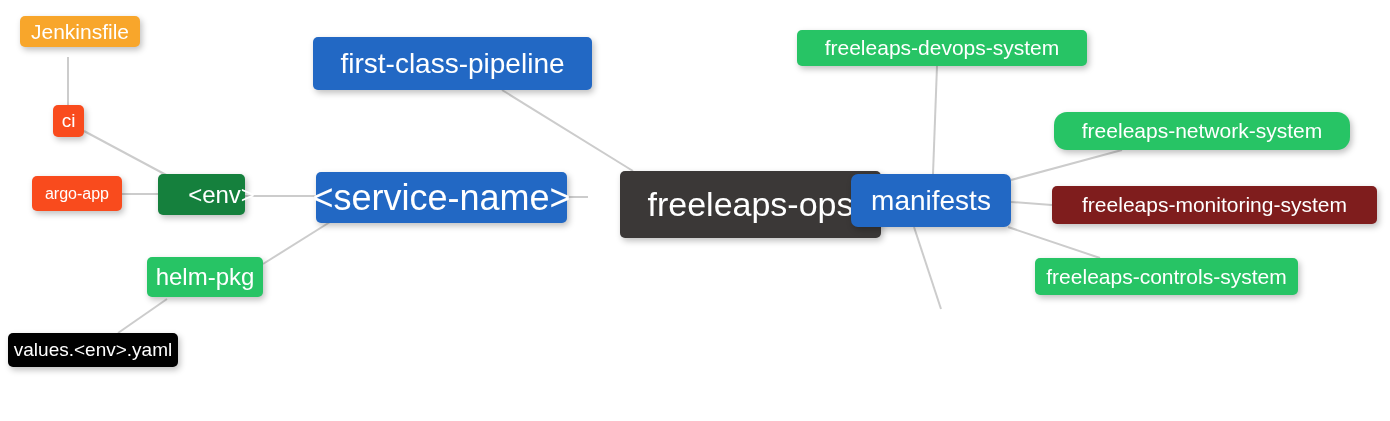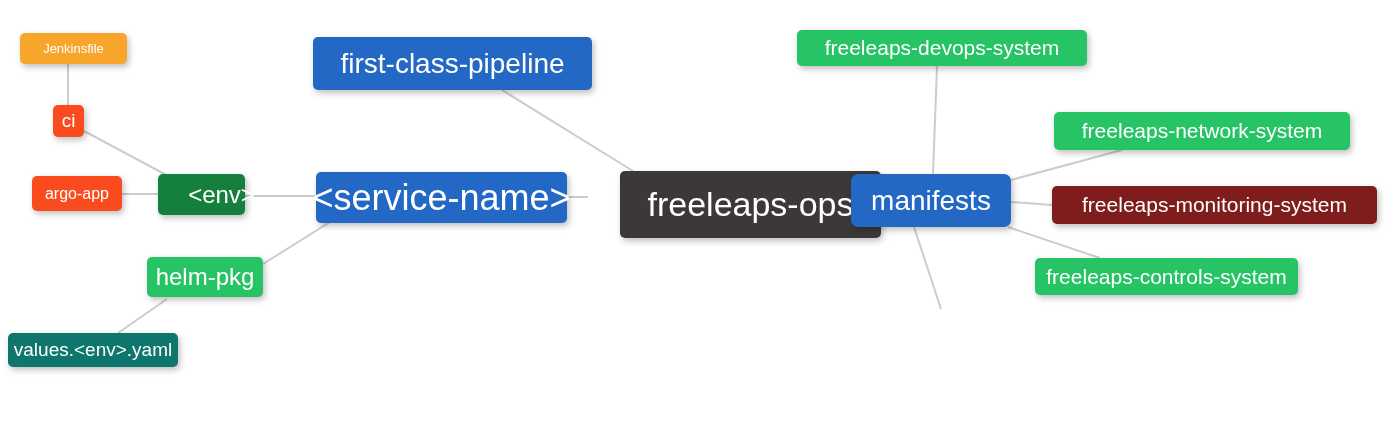--- a/index.html
+++ b/index.html
@@ -33,21 +33,21 @@
     align-items: center;
     justify-content: center;
     color: #ffffff;
     white-space: nowrap;
     border-radius: 5px;
     box-shadow: 2px 3px 6px rgba(0,0,0,0.25);
     cursor: default;
     box-sizing: border-box;
   }
   
-  .n-jenkinsfile   { left:  20px; top:  33px; width:  107px; height: 31px; font-size: 13px; }
+  .n-jenkinsfile   { left:  20px; top:  16px; width:  120px; height: 31px; font-size: 21px; }
   .n-ci            { left:  53px; top: 105px; width:  31px; height: 32px; font-size: 19px; }
   .n-argo-app      { left:  32px; top: 176px; width:  90px; height: 35px; font-size: 16px; }
   .n-env           { left: 158px; top: 174px; width:  87px; height: 41px; font-size: 24px; }
   .n-helm-pkg      { left: 147px; top: 257px; width: 116px; height: 40px; font-size: 24px; }
   .n-values        { left:   8px; top: 333px; width: 170px; height: 34px; font-size: 19px; }
   .n-fcp           { left: 313px; top:  37px; width: 279px; height: 53px; font-size: 28px; }
   .n-service       { left: 316px; top: 172px; width: 251px; height: 51px; font-size: 36px; }
   .n-root          { left: 585px; top: 171px; width: 261px; height: 67px; font-size: 34px; }
   .n-manifests     { left: 851px; top: 174px; width: 160px; height: 53px; font-size: 28px; }
   .n-devops        { left: 797px; top:  30px; width: 290px; height: 36px; font-size: 21px; text-align: right; }
@@ -76,23 +76,23 @@
     <line x1="1011" y1="202" x2="1052" y2="205"></line>
     <line x1="1008" y1="227" x2="1100" y2="258"></line>
     <line x1="914" y1="227" x2="941" y2="309"></line>
   </svg>
 
   <div class="node n-jenkinsfile" style="background: rgb(248, 166, 43);">Jenkinsfile</div>
   <div class="node n-ci" style="background: rgb(249, 75, 29);">ci</div>
   <div class="node n-argo-app" style="background: rgb(249, 75, 29);">argo-app</div>
   <div class="node n-env" style="background: #15803d; padding-left: 40px;">&lt;env&gt;</div>
   <div class="node n-helm-pkg" style="background: rgb(39, 196, 101);">helm-pkg</div>
-  <div class="node n-values" style="background: #0f766e; text-align: center;">values.&lt;env&gt;.yaml</div>
+  <div class="node n-values" style="background: #000000; text-align: center;">values.&lt;env&gt;.yaml</div>
   <div class="node n-fcp" style="background: rgb(34, 104, 196);">first-class-pipeline</div>
   <div class="node n-service" style="background: rgb(34, 104, 196);">&lt;service-name&gt;</div>
   <div class="node n-root" style="background: rgb(59, 56, 55); margin-left: 35px;">freeleaps-ops</div>
   <div class="node n-manifests" style="background: rgb(34, 104, 196); border-radius: 7px;">manifests</div>
   <div class="node n-devops" style="background: rgb(39, 196, 101);">freeleaps-devops-system</div>
-  <div class="node n-network" style="background: rgb(39, 196, 101);">freeleaps-network-system</div>
+  <div class="node n-network" style="background: rgb(39, 196, 101); border-radius: 13px;">freeleaps-network-system</div>
   <div class="node n-monitoring" style="background: #7f1d1d;">freeleaps-monitoring-system</div>
   <div class="node n-controls" style="background: rgb(39, 196, 101);">freeleaps-controls-system</div>
 
 </div>
 
 </body></html>

